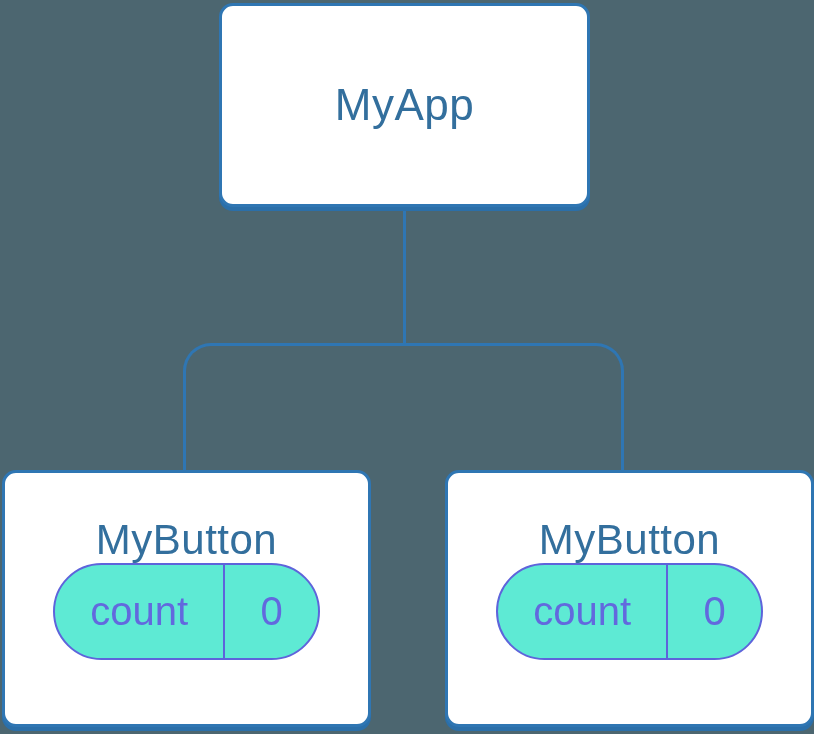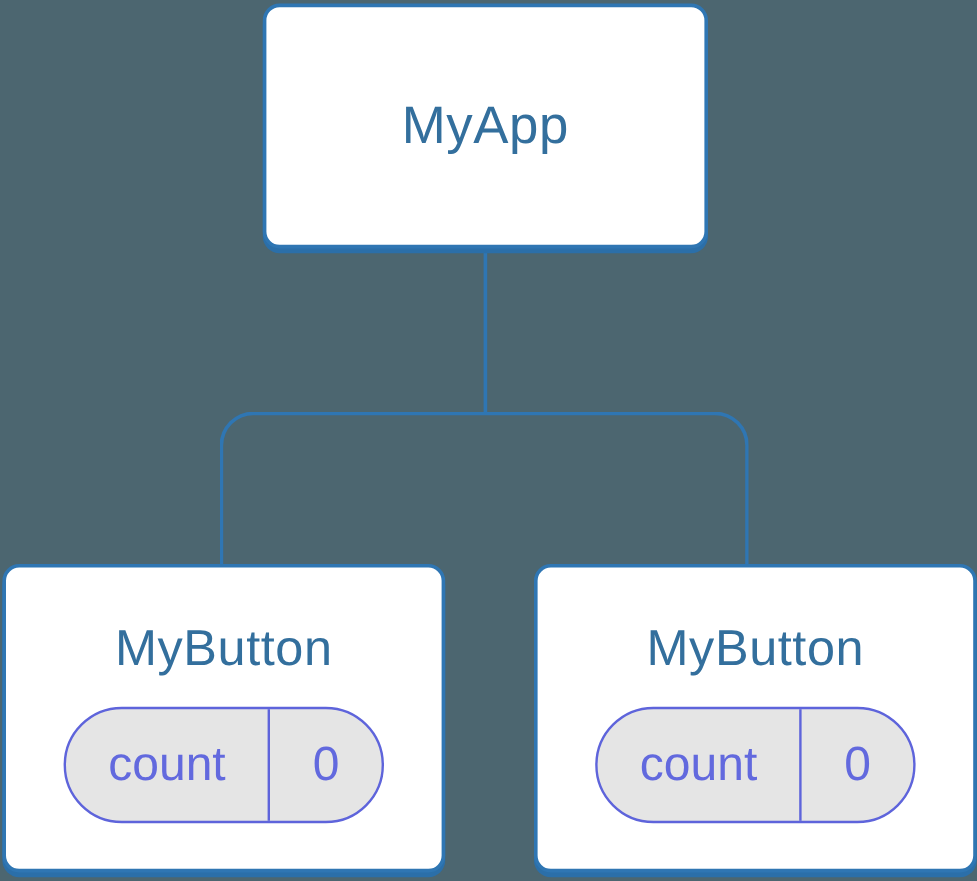--- a/index.html
+++ b/index.html
@@ -34,21 +34,20 @@
     top: 3px;
     width: 371px;
     height: 204px;
     justify-content: center;
   }
   .node-child {
     top: 470px;
     width: 369px;
     height: 257px;
     padding-top: 44px;
-    gap: 26px;
   }
   .node-child-left  { left: 2px; }
   .node-child-right { left: 445px; }
 
   .node-title {
     color: #336F9D;
     font-weight: 400;
     letter-spacing: 0.5px;
     line-height: 1.1;
     white-space: nowrap;
@@ -82,21 +81,21 @@
 
   
   .state-pill {
     width: 267px;
     height: 97px;
     box-sizing: border-box;
     border: 2px solid #5E64DB;
     border-radius: 50px;
     display: flex;
     align-items: stretch;
-    background: #e5e5e5;
+    background: #5eead4;
   }
   .pill-key {
     width: 64%;
     border-right: 2px solid #5E64DB;
     display: flex;
     align-items: center;
     justify-content: center;
     color: #6269DE;
     font-size: 40px;
   }

